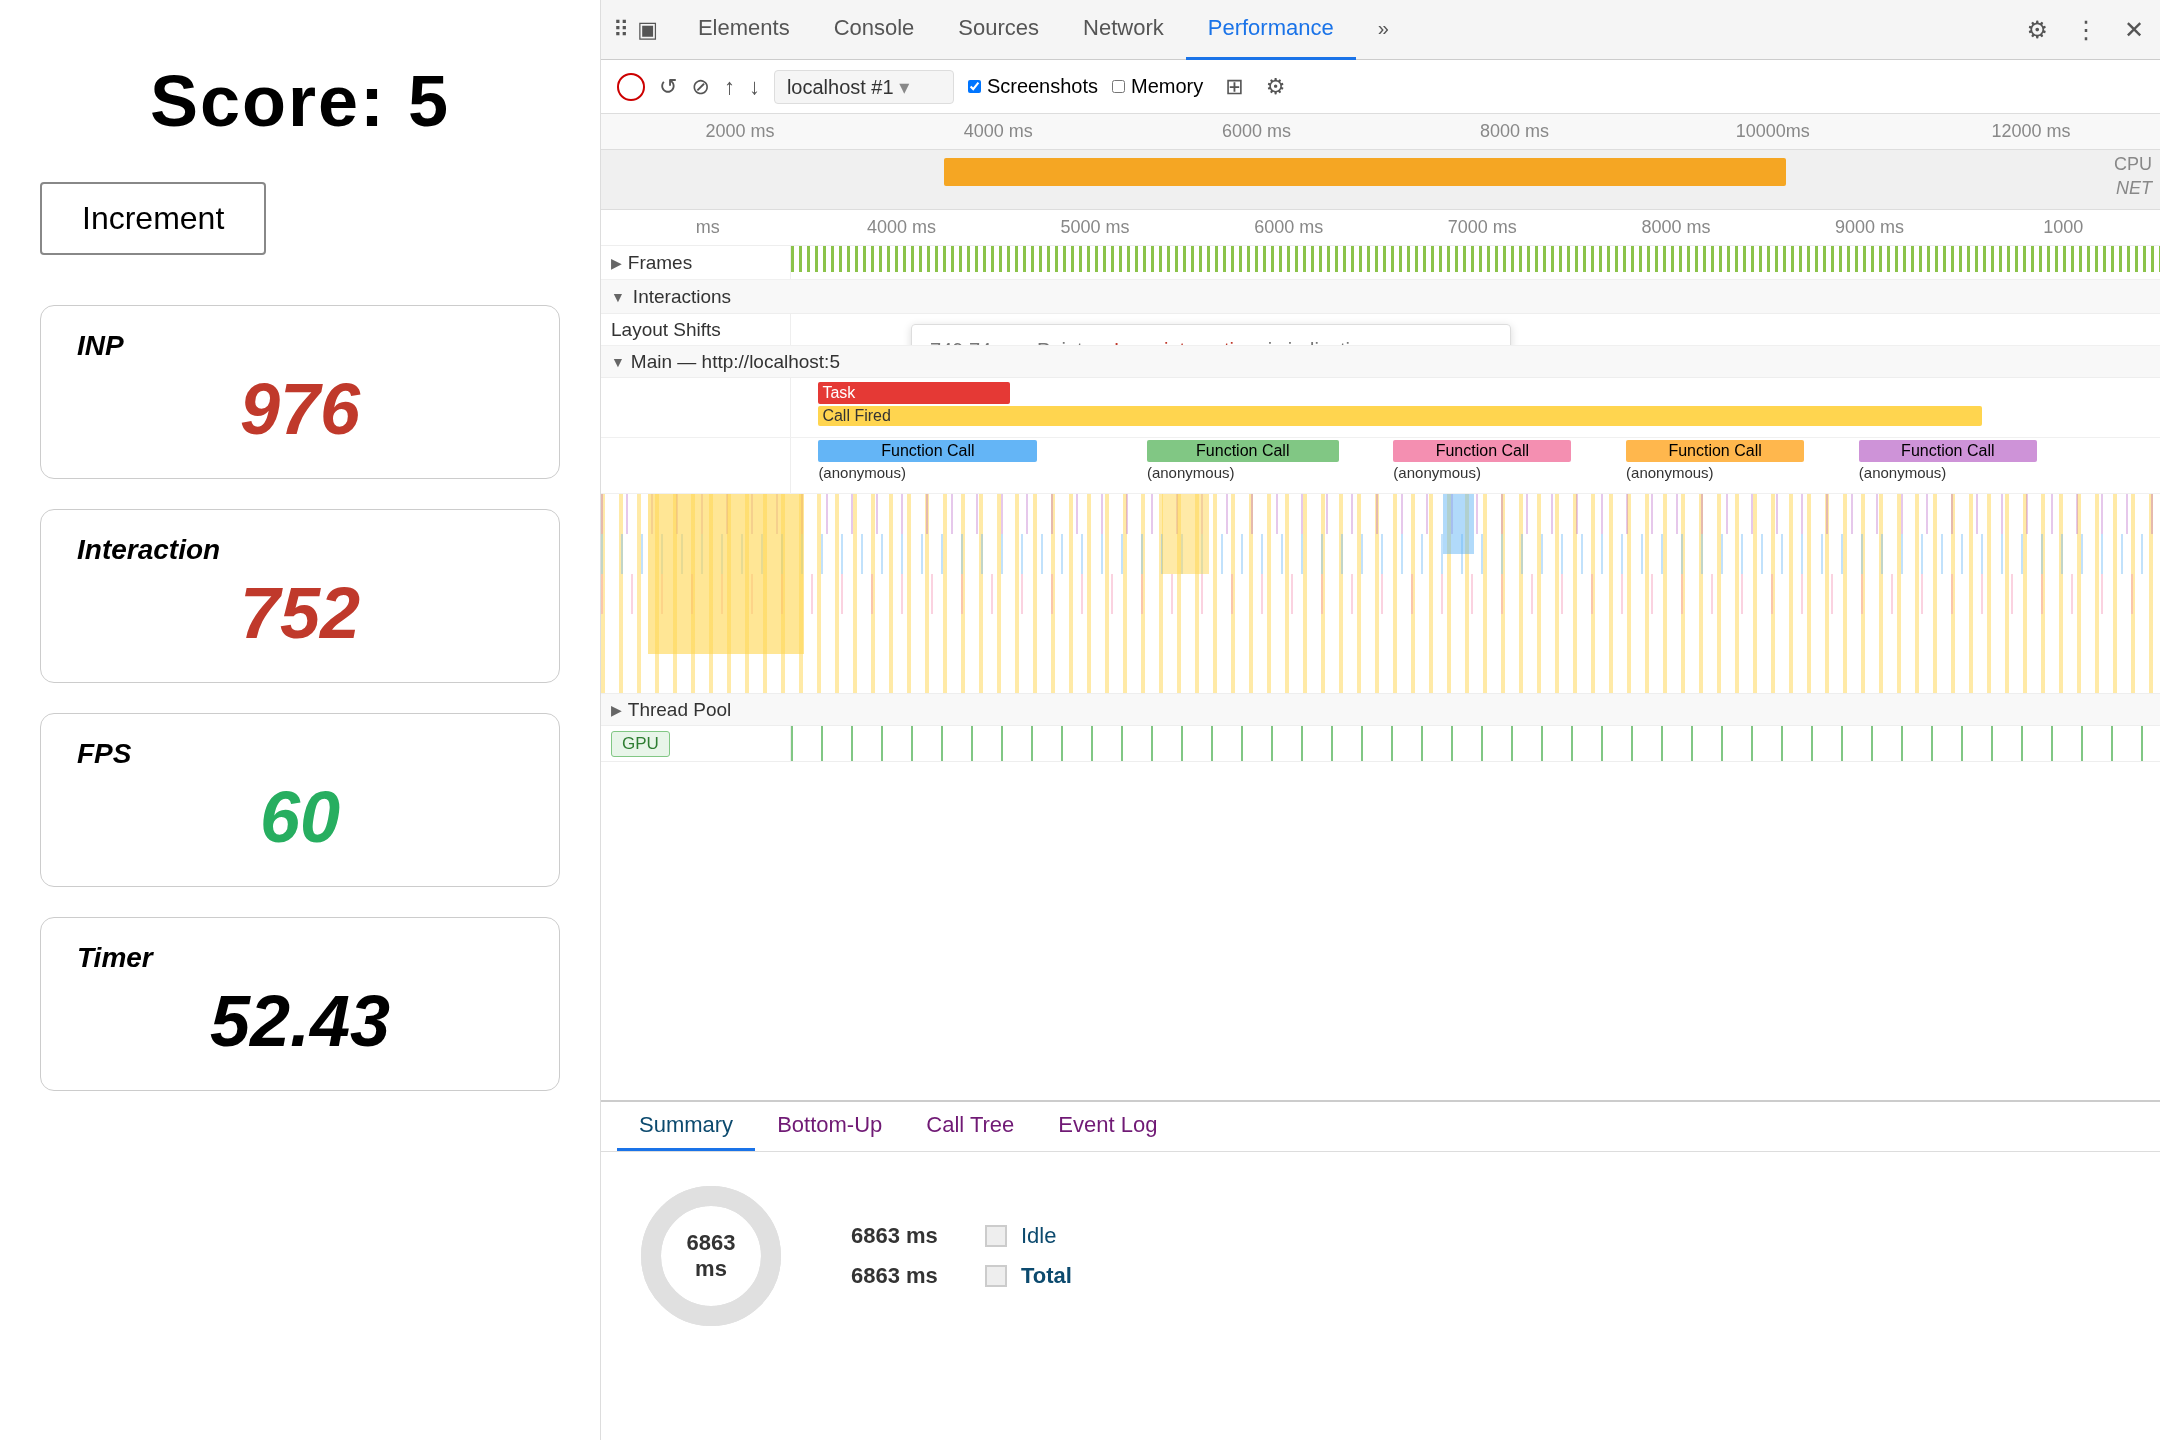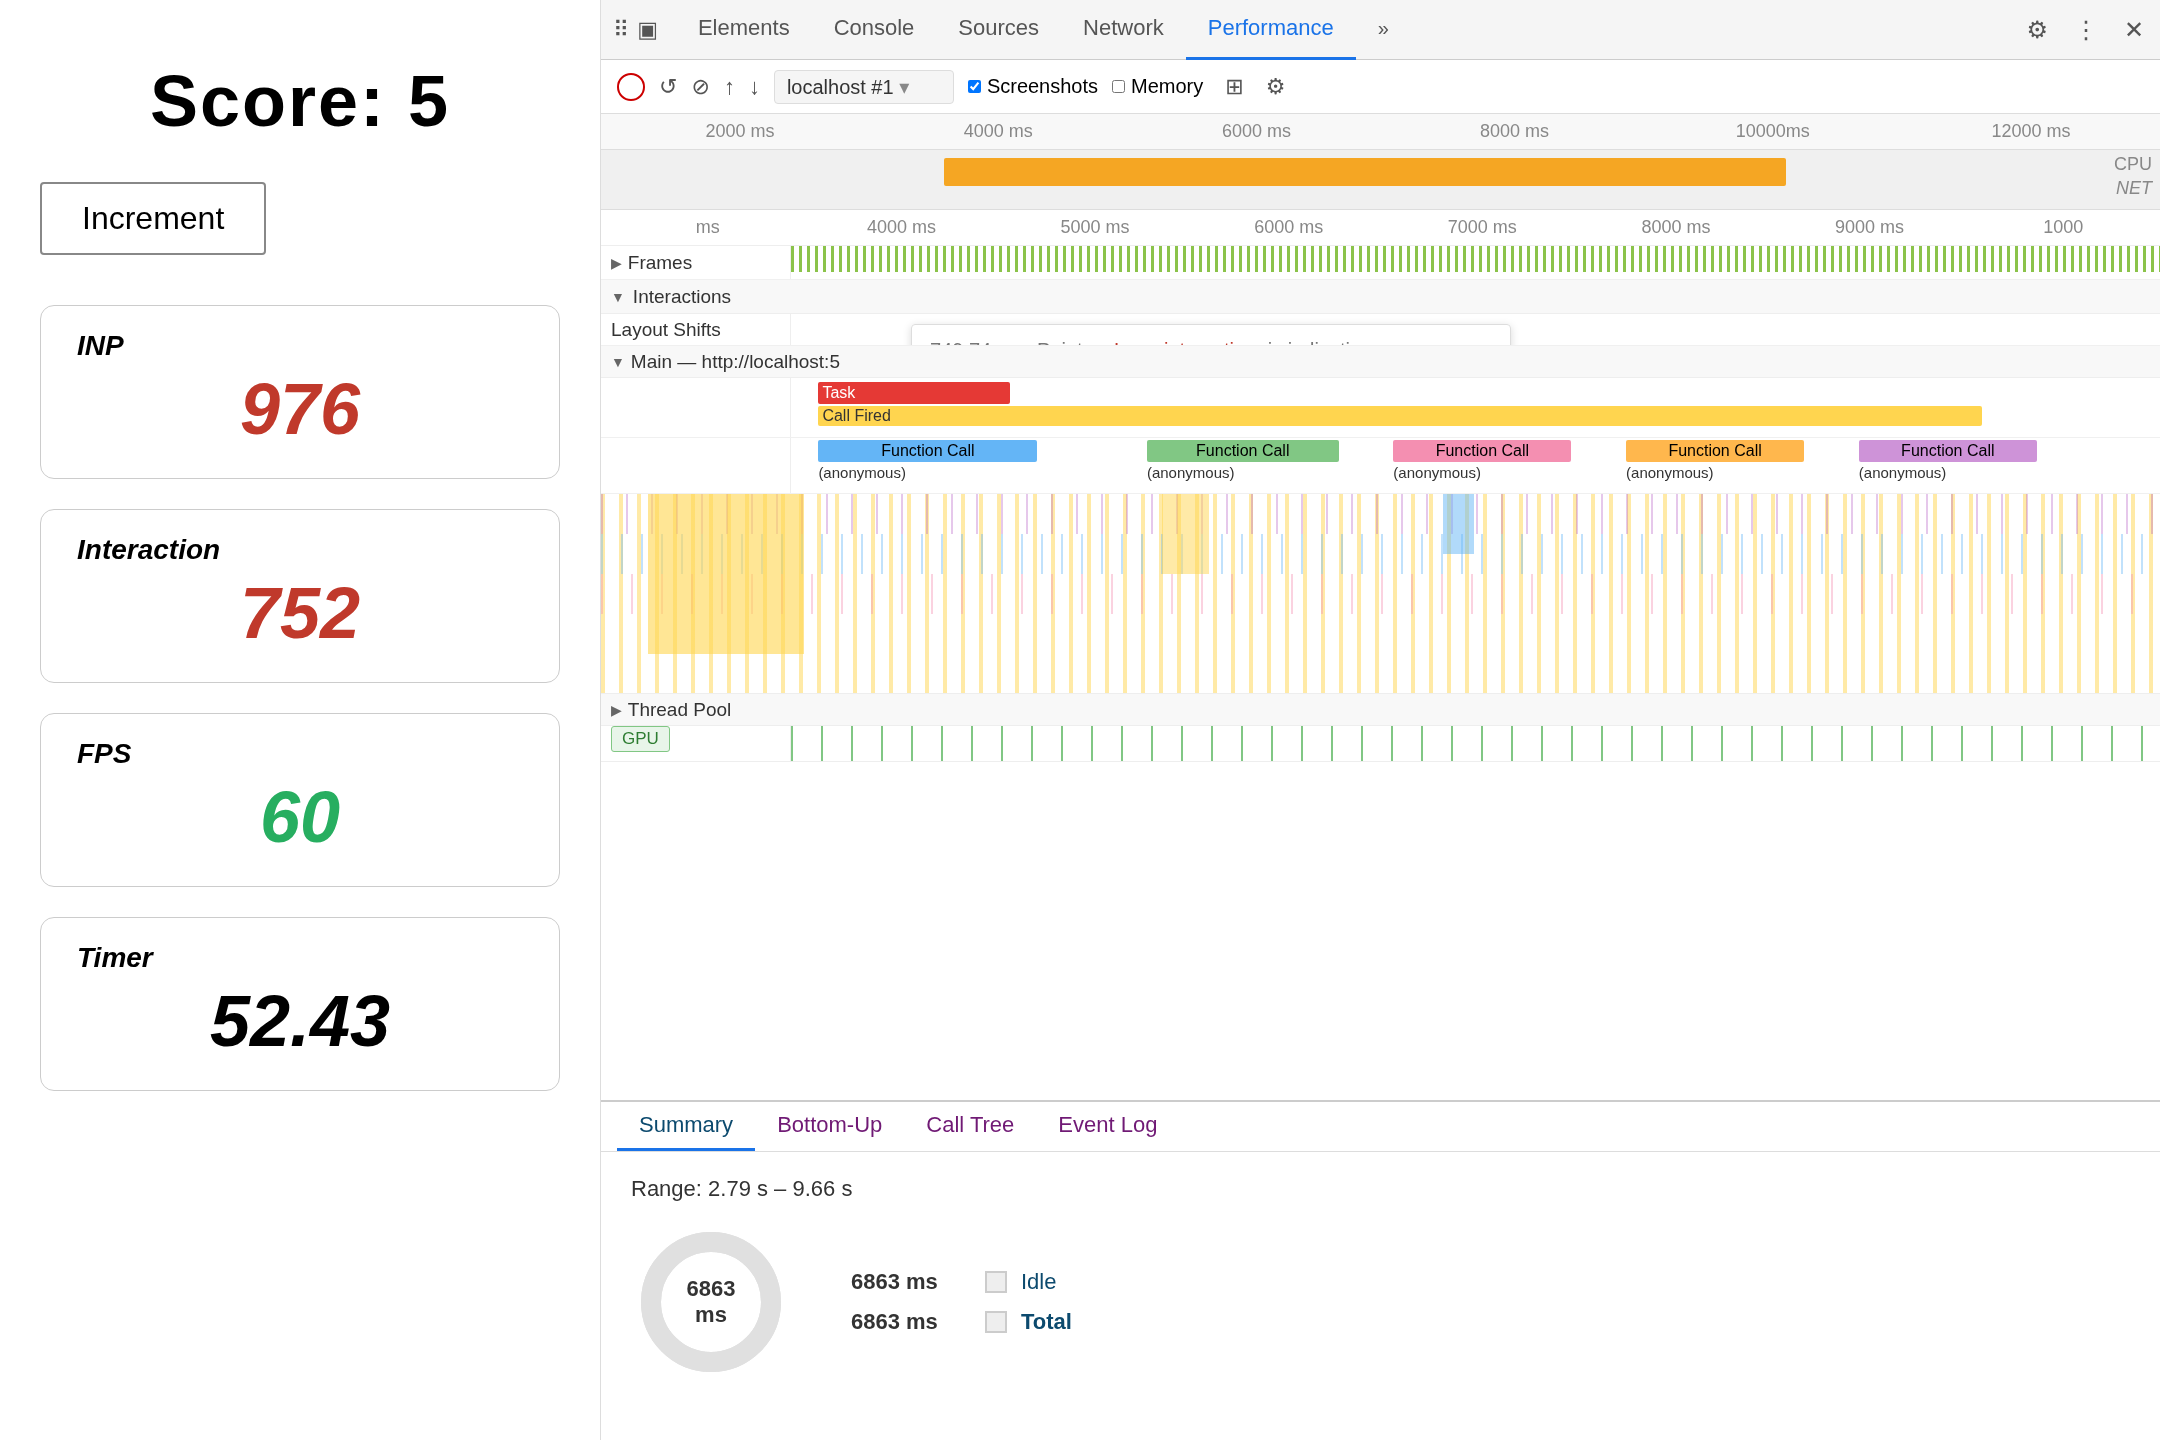--- a/index.html
+++ b/index.html
@@ -340,21 +340,21 @@
     
     .gpu-row {
       display: flex;
       align-items: stretch;
       height: 36px;
       border-bottom: 1px solid #eee;
     }
     .gpu-label-cell {
       width: 190px;
       display: flex;
-      align-items: flex-start;
+      align-items: center;
       padding-left: 10px;
       font-size: 19px;
       background: #fff;
       border-right: 1px solid #eee;
     }
     .gpu-badge {
       background: #e8f5e9;
       border: 1px solid #81c784;
       color: #2e7d32;
       padding: 2px 10px;
@@ -675,21 +675,20 @@
   </div>
 
   <div class="bottom-panel">
     <div class="bottom-tabs">
       <div class="bottom-tab active">Summary</div>
       <div class="bottom-tab">Bottom-Up</div>
       <div class="bottom-tab">Call Tree</div>
       <div class="bottom-tab">Event Log</div>
     </div>
     <div class="summary-content">
-      <div class="range-text">Range: 2.79 s – 9.66 s</div>
       <div class="summary-body">
 
         <div class="donut-container">
           <svg width="160" height="160" viewBox="0 0 160 160">
             <circle cx="80" cy="80" r="60" fill="none" stroke="#e0e0e0" stroke-width="20"></circle>
             <circle cx="80" cy="80" r="60" fill="none" stroke="#e0e0e0" stroke-width="20" stroke-dasharray="377" stroke-dashoffset="0" transform="rotate(-90 80 80)"></circle>
           </svg>
           <div class="donut-label">6863 ms</div>
         </div>
 

